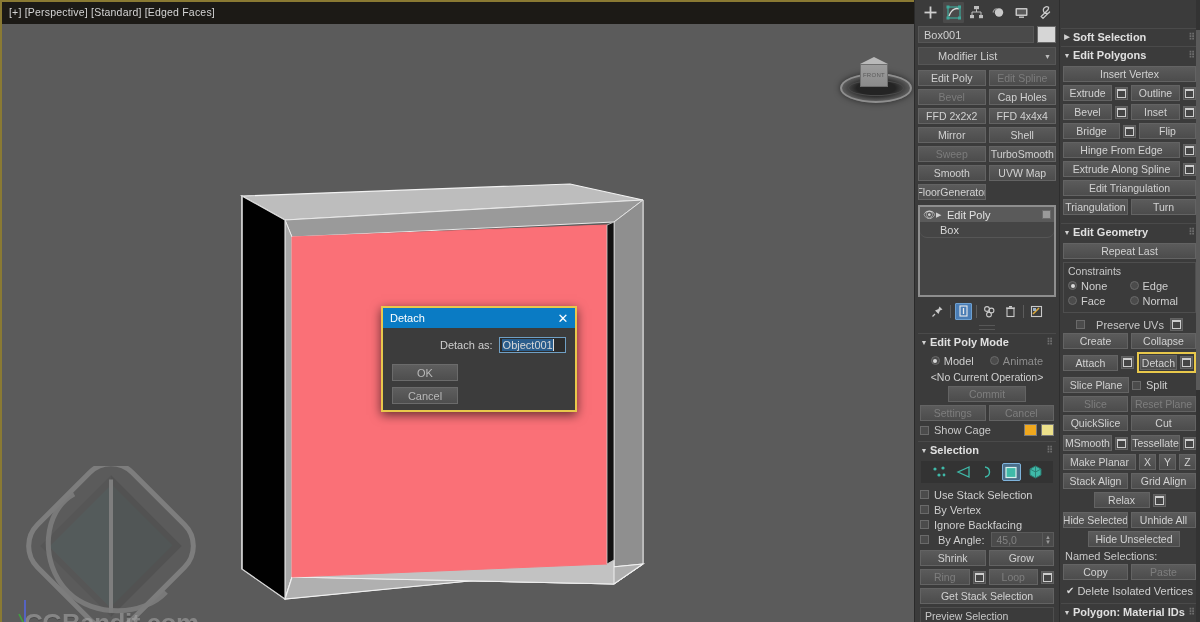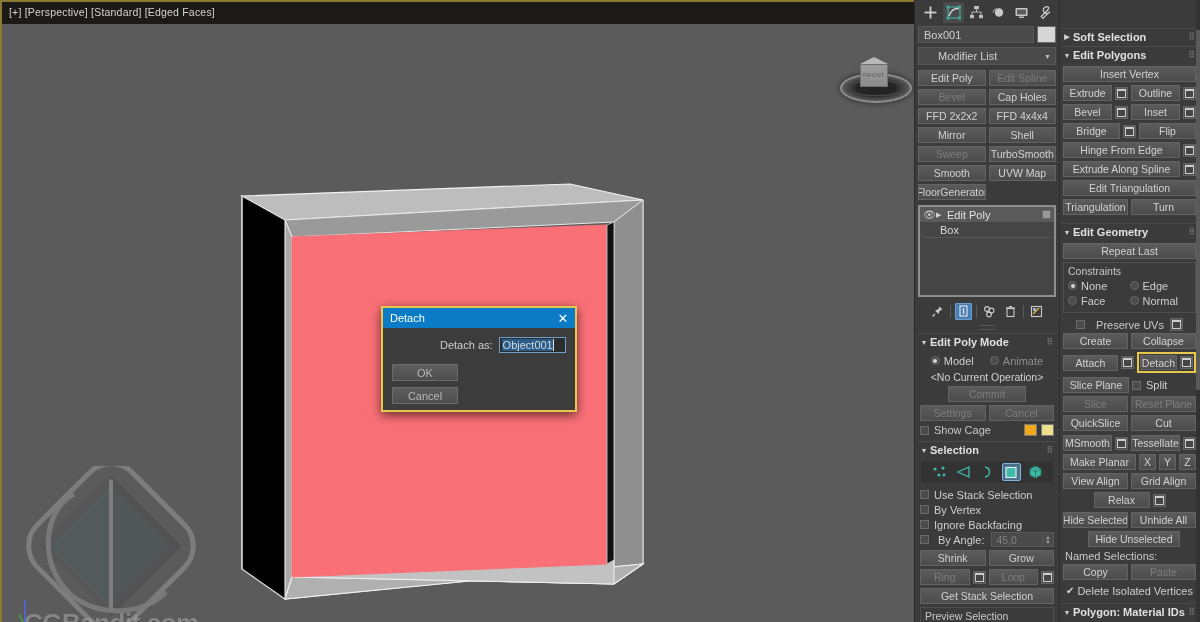--- a/index.html
+++ b/index.html
@@ -895,21 +895,21 @@
                 <i></i>
               </span>
           </div>
           <div class="brow">
             <div class="gbtn">Make Planar</div>
             <div class="gbtn xyz">X</div>
             <div class="gbtn xyz">Y</div>
             <div class="gbtn xyz">Z</div>
           </div>
           <div class="brow">
-            <div class="gbtn">View Align</div>
+            <div class="gbtn">Stack Align</div>
             <div class="gbtn">Grid Align</div>
           </div>
           <div class="brow" style="justify-content:center">
             <div style="flex:1"></div>
             <div class="gbtn" style="flex:0 0 56px">Relax</div>
             <span class="sqbtn">
                 <i></i>
               </span>
             <div style="flex:1"></div>
           </div>

